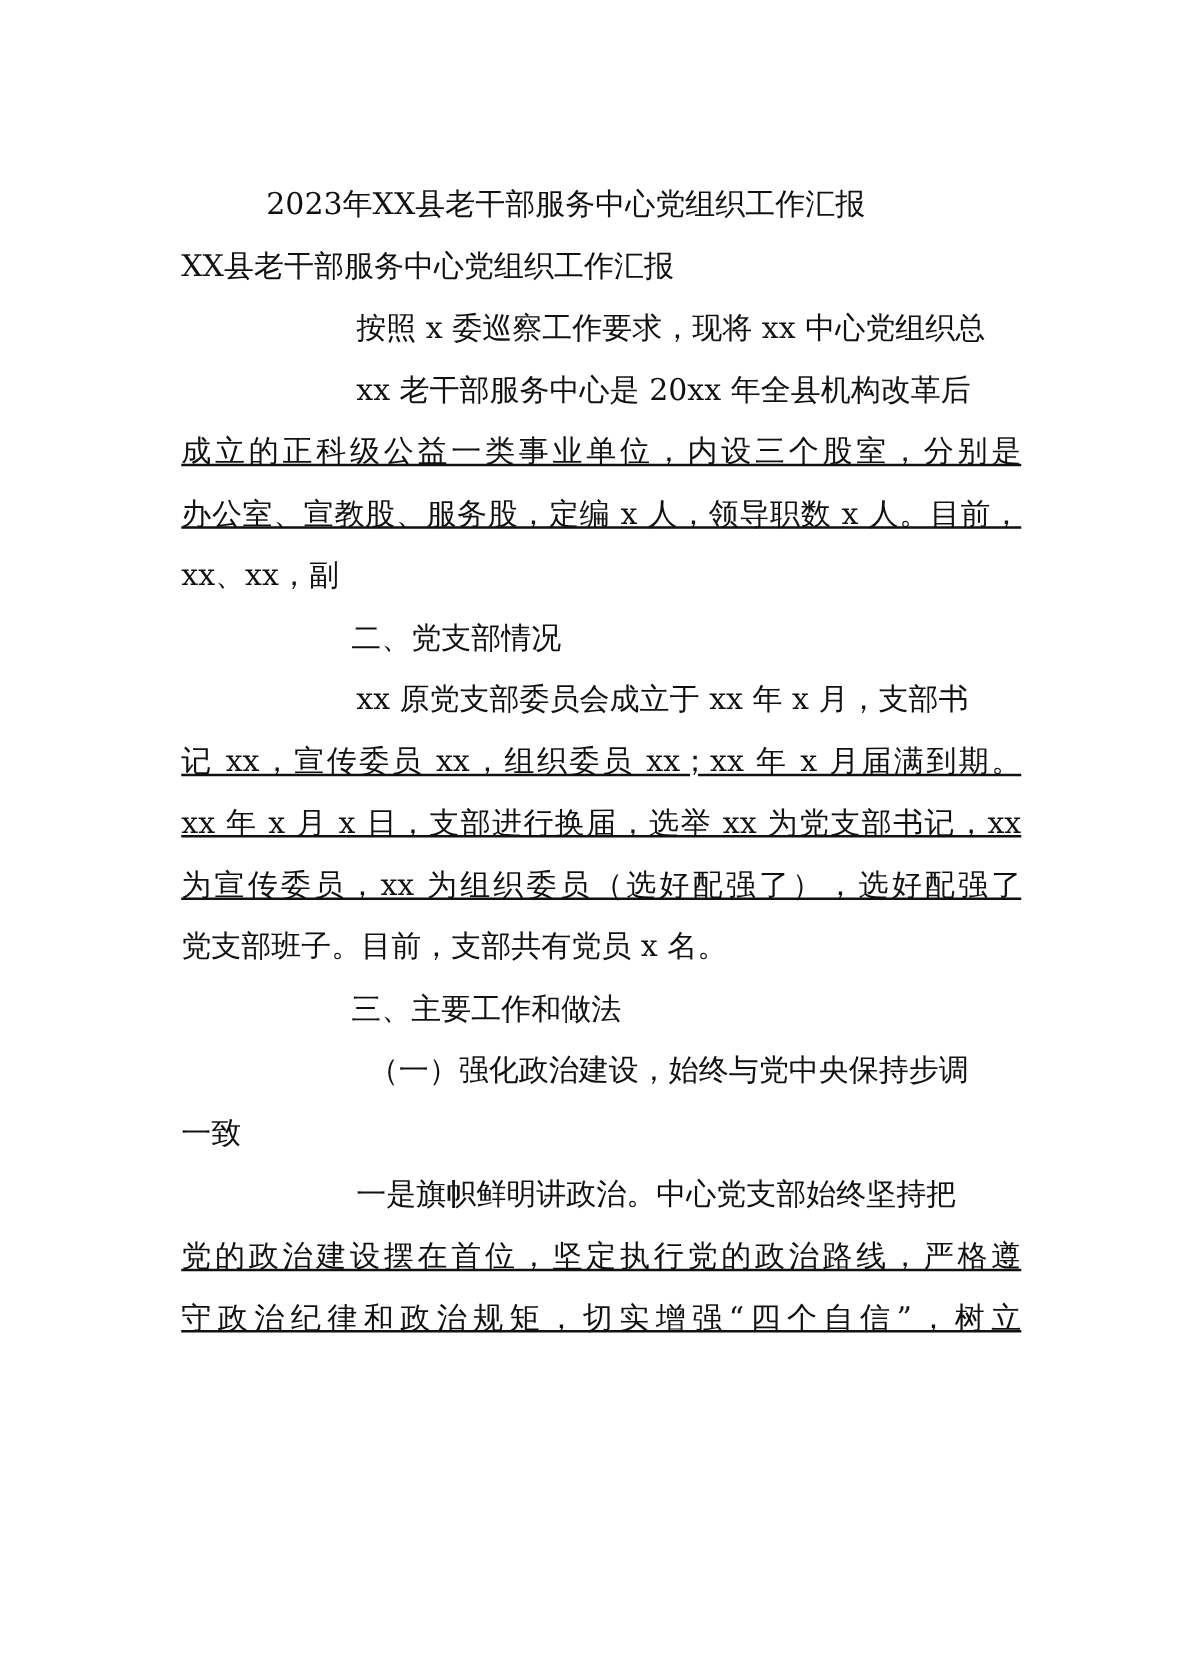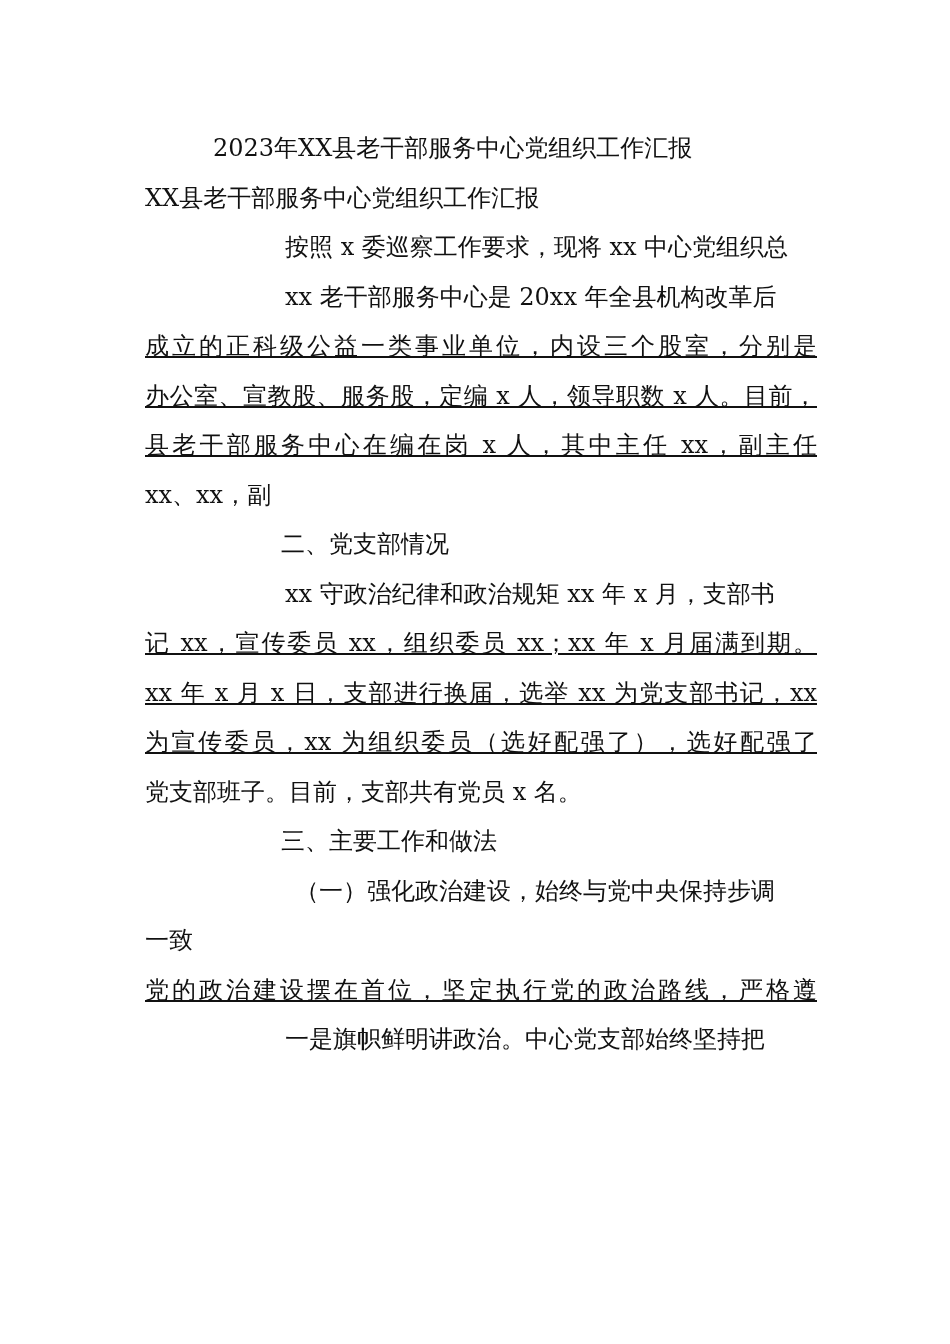--- a/index.html
+++ b/index.html
@@ -11,21 +11,21 @@
     width: 950px;
     height: 1344px;
     position: relative;
     overflow: hidden;
     font-family: "DejaVu Serif", "Liberation Serif", serif;
     color: #111111;
   }
   .page {
     position: absolute;
     left: 145px;
-    top: 124px;
+    top: 139px;
     width: 680px;
   }
   .line {
     font-size: 24px;
     line-height: 49.5px;
     height: 49.5px;
     white-space: nowrap;
     letter-spacing: 0px;
   }
   .doc-title {
@@ -53,29 +53,29 @@
 <div class="page">
 
   <div class="line doc-title">2023年XX县老干部服务中心党组织工作汇报</div>
   <div class="line">XX县老干部服务中心党组织工作汇报</div>
 
   <div class="line indent-more">按照 x 委巡察工作要求，现将 xx 中心党组织总</div>
 
   <div class="line indent-more">xx 老干部服务中心是 20xx 年全县机构改革后</div>
   <div class="line justify">成立的正科级公益一类事业单位，内设三个股室，分别是</div>
   <div class="line justify">办公室、宣教股、服务股，定编 x 人，领导职数 x 人。目前，</div>
-  <div class="line justify">县老干部服务中心在编在岗 x 人，其中主任 xx，副主任</div>
   <div class="line">xx、xx，副</div>
 
   <div class="line indent">二、党支部情况</div>
-  <div class="line indent-more">xx 守政治纪律和政治规矩 xx 年 x 月，支部书</div>
+  <div class="line indent-more">xx 原党支部委员会成立于 xx 年 x 月，支部书</div>
   <div class="line justify">记 xx，宣传委员 xx，组织委员 xx；xx 年 x 月届满到期。</div>
   <div class="line justify">xx 年 x 月 x 日，支部进行换届，选举 xx 为党支部书记，xx</div>
   <div class="line justify">为宣传委员，xx 为组织委员（选好配强了），选好配强了</div>
   <div class="line">党支部班子。目前，支部共有党员 x 名。</div>
 
   <div class="line indent">三、主要工作和做法</div>
   <div class="line indent-paren">（一）强化政治建设，始终与党中央保持步调</div>
   <div class="line">一致</div>
+  <div class="line indent-more">一是旗帜鲜明讲政治。中心党支部始终坚持把</div>
   <div class="line justify">党的政治建设摆在首位，坚定执行党的政治路线，严格遵</div>
-  <div class="line indent-more">一是旗帜鲜明讲政治。中心党支部始终坚持把</div>
+  <div class="line justify">守政治纪律和政治规矩，切实增强“四个自信”，树立</div>
 
 </div>
 
 </body></html>

